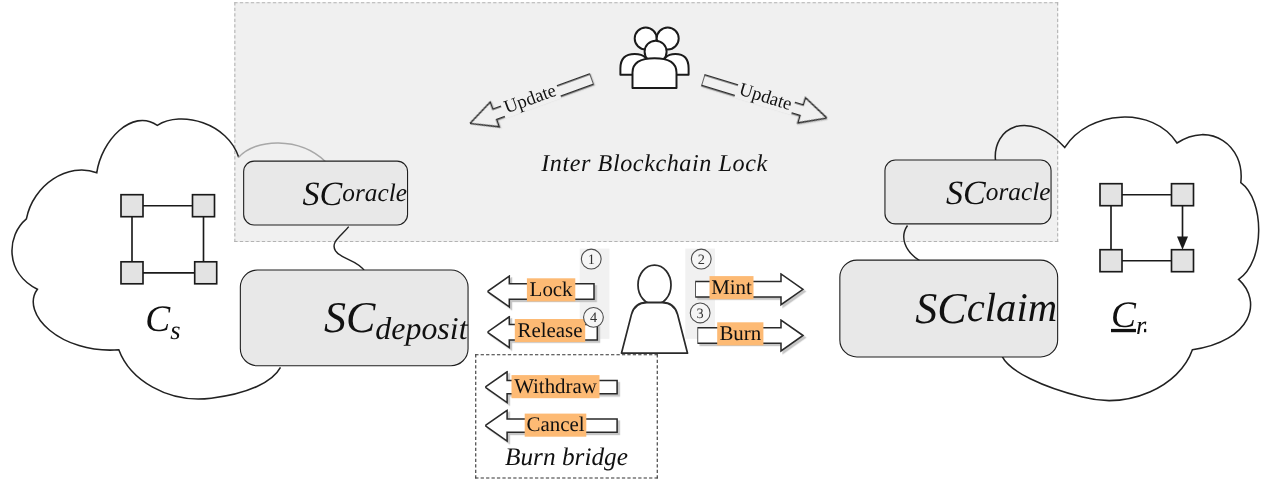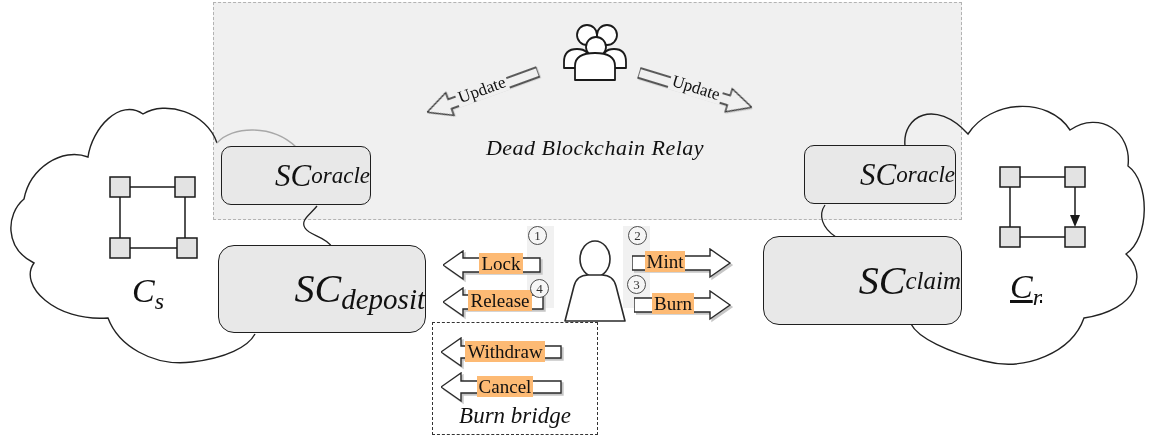--- a/index.html
+++ b/index.html
@@ -17,21 +17,21 @@
   .overlay{left:0;top:0;z-index:2;}
 
   
   .strip{width:27px;height:82px;background:#f1f1f1;z-index:2;}
 
   
   .scbox{background:#e8e8e8;border:1.4px solid #1f1f1f;box-sizing:border-box;z-index:3;
          display:flex;align-items:center;justify-content:flex-end;font-style:italic;}
   .scbox .sc-big{font-size:40px;line-height:1;}
   .scbox .sc-small{font-size:31px;line-height:1;}
-  .scbox .name-base{font-size:25px;line-height:1;}
+  .scbox .name-base{font-size:37px;line-height:1;}
   .scbox .name-base-sm{font-size:23px;line-height:1;}
   .scbox .name-sub{font-size:29px;line-height:1;position:relative;top:10px;}
   .box-oracle{border-radius:10px;width:150px;height:59px;}
   .box-main{border-radius:16px;}
 
   
   .oparrow{z-index:3;filter:drop-shadow(2px 2px 0 #c6c6c6);}
   .oparrow polygon{fill:#ffffff;stroke:#2a2a2a;stroke-width:1.4;}
   .oplabel{position:absolute;text-align:center;z-index:4;font-size:19px;}
   .oplabel span{background:#fdba74;padding:0 2px;}
@@ -137,21 +137,21 @@
   </div>
   <div class="abs update-wrap rot-right" style="left:636px;top:77px;">
     <svg width="118" height="28" viewBox="0 0 118 28">
       <polygon points="118,13 94,1 94,8 0,8 0,18 94,18 94,25"></polygon>
     </svg>
     <div class="oplabel uplabel">
       <span>Update</span>
     </div>
   </div>
 
-  <div class="abs relay-title">Dead Blockchain Relay</div>
+  <div class="abs relay-title">Inter Blockchain Lock</div>
 
   <div class="abs scbox box-oracle" style="left:221px;top:146px;">
     <span class="sc-small">SC</span>
       <span class="name-base-sm">oracle</span>
   </div>
   <div class="abs scbox box-oracle" style="left:804px;top:145px;width:152px;">
     <span class="sc-small">SC</span>
       <span class="name-base-sm">oracle</span>
   </div>
   <div class="abs scbox box-main" style="left:218px;top:245px;width:208px;height:88px;">

